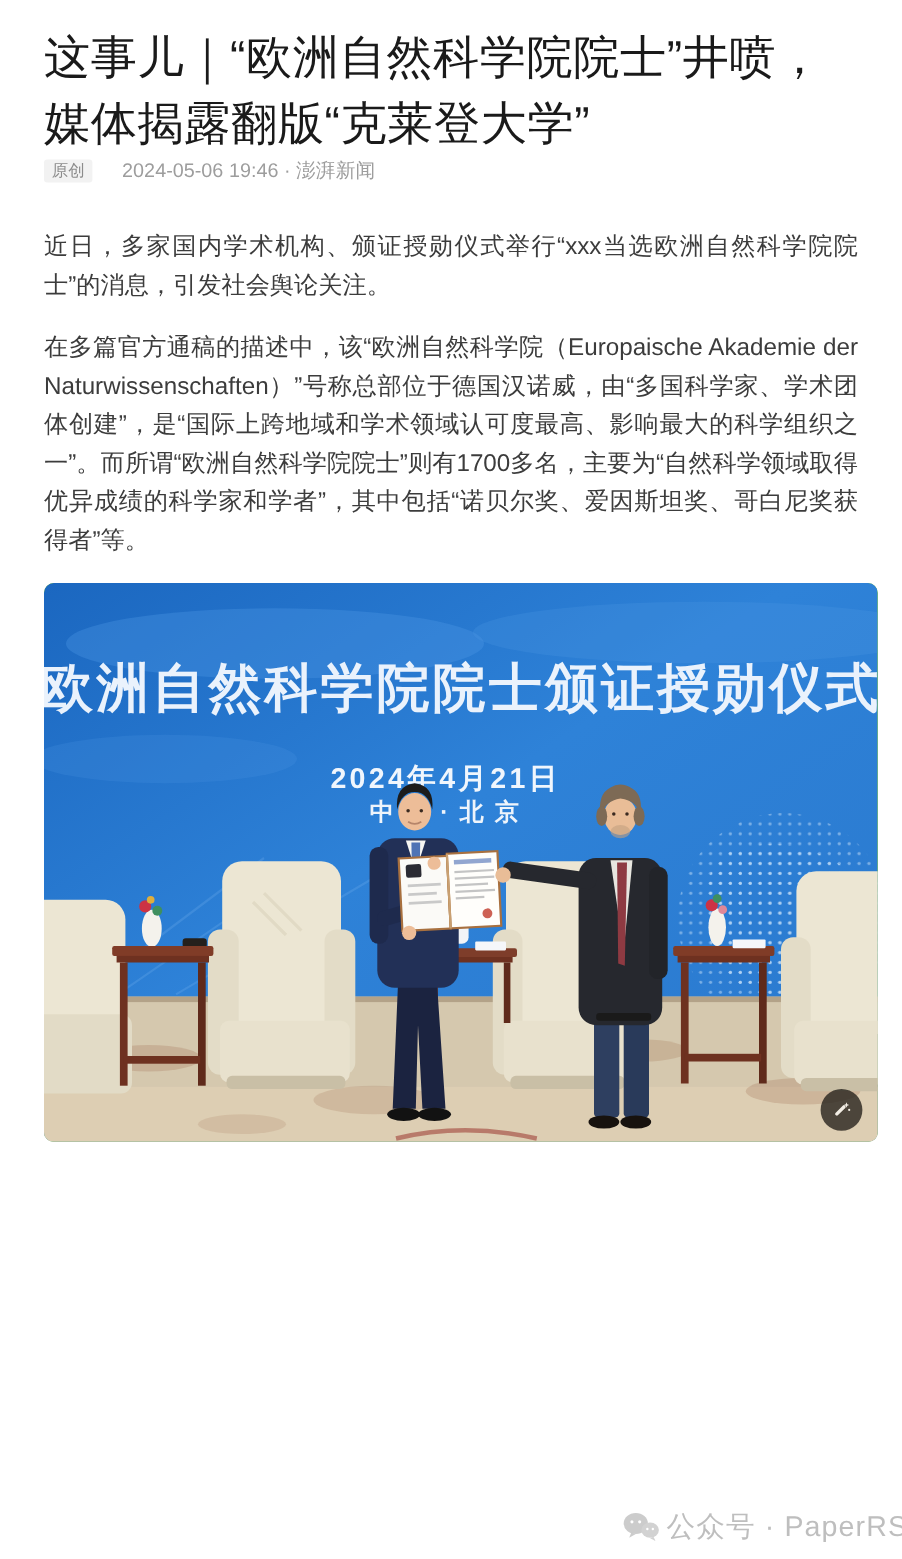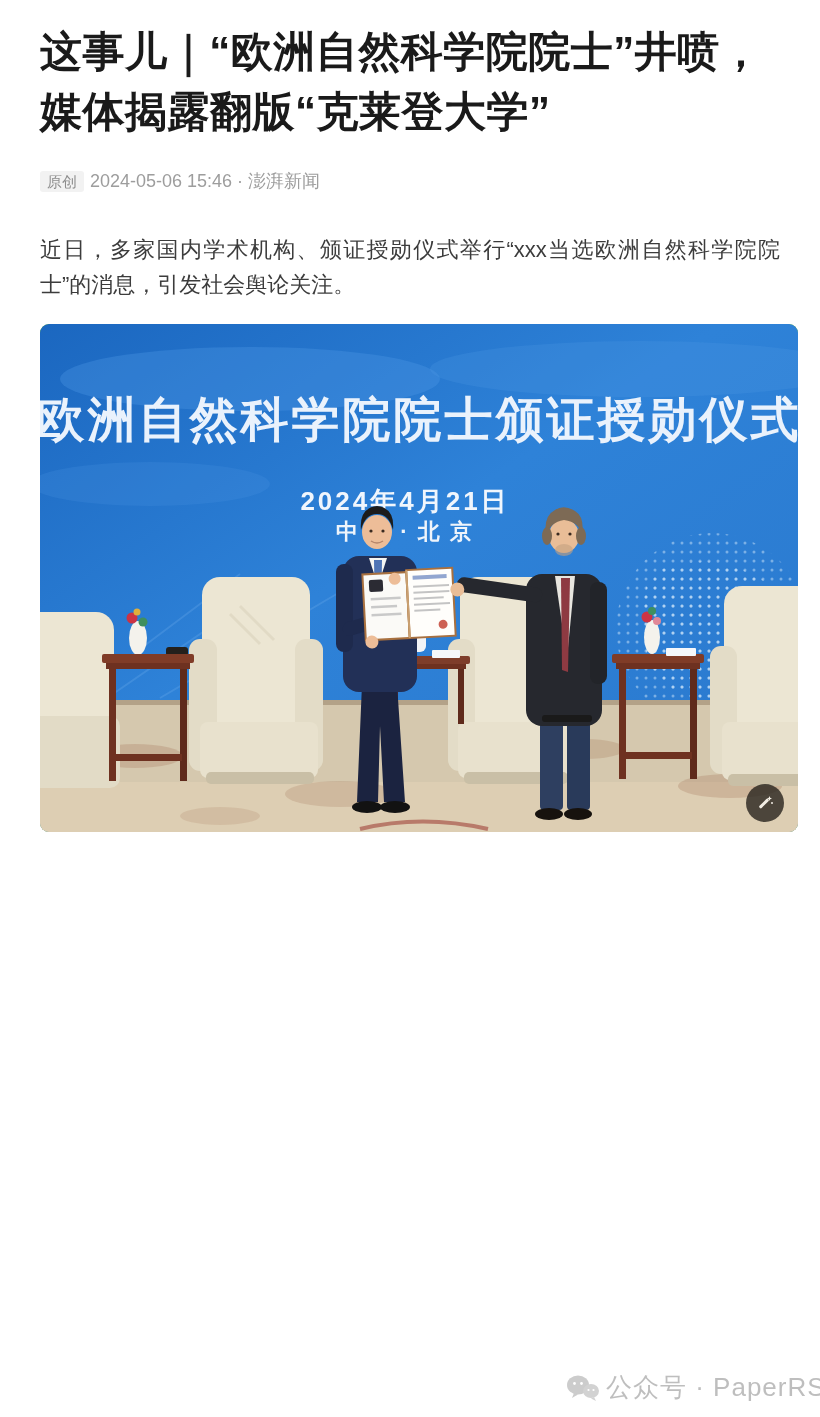--- a/index.html
+++ b/index.html
@@ -4,25 +4,25 @@
 <style>
   * { margin: 0; padding: 0; box-sizing: border-box; }
   html, body { background: #ffffff; }
   body {
     width: 820px; height: 1417px; overflow: hidden; position: relative;
     font-family: "Liberation Sans", "DejaVu Sans", sans-serif;
   }
   .content { padding: 0 40px; }
   h1.title {
     margin-top: 22px;
-    font-size: 42px; line-height: 60px; font-weight: 700;
+    font-size: 42px; line-height: 60px; font-weight: 400;
     color: #1a1a1a; letter-spacing: 0.5px;
   }
   .meta-row {
-    margin-top: 26px; display: flex; align-items: center; gap: 6px;
+    display: flex; align-items: center; gap: 27px;
     height: 26px;
   }
   .origin-badge {
     background: #f2f2f2; color: #8c8c8c; font-size: 15px;
     padding: 3px 7px; border-radius: 3px; line-height: 1;
   }
   .meta-text { color: #9d9d9d; font-size: 18px; }
   .article { margin-top: 38px; }
   .article p {
     font-size: 22px; line-height: 35px; color: #3c3c3c;
@@ -54,25 +54,26 @@
 </style>
 </head>
 <body>
 
 <div class="content">
 
   <h1 class="title">这事儿｜“欧洲自然科学院院士”井喷，媒体揭露翻版“克莱登大学”</h1>
 
   <div class="meta-row">
     <span class="origin-badge">原创</span>
-    <span class="meta-text">2024-05-06 15:46 · 澎湃新闻</span>
+    <span class="meta-text">2024-05-06 19:46 · 澎湃新闻</span>
   </div>
 
   <div class="article">
     <p>近日，多家国内学术机构、颁证授勋仪式举行“xxx当选欧洲自然科学院院士”的消息，引发社会舆论关注。</p>
+    <p>在多篇官方通稿的描述中，该“欧洲自然科学院（Europaische Akademie der Naturwissenschaften）”号称总部位于德国汉诺威，由“多国科学家、学术团体创建”，是“国际上跨地域和学术领域认可度最高、影响最大的科学组织之一”。而所谓“欧洲自然科学院院士”则有1700多名，主要为“自然科学领域取得优异成绩的科学家和学者”，其中包括“诺贝尔奖、爱因斯坦奖、哥白尼奖获得者”等。</p>
 
     <figure class="photo">
       <svg class="scene" viewBox="0 0 758 508" xmlns="http://www.w3.org/2000/svg">
         <defs>
           <linearGradient id="bgGrad" x1="0" y1="0" x2="1" y2="1">
             <stop offset="0" stop-color="#1b67c0"></stop>
             <stop offset="0.45" stop-color="#2e82d8"></stop>
             <stop offset="1" stop-color="#2a78cd"></stop>
           </linearGradient>
           <pattern id="dots" width="9" height="9" patternUnits="userSpaceOnUse">

